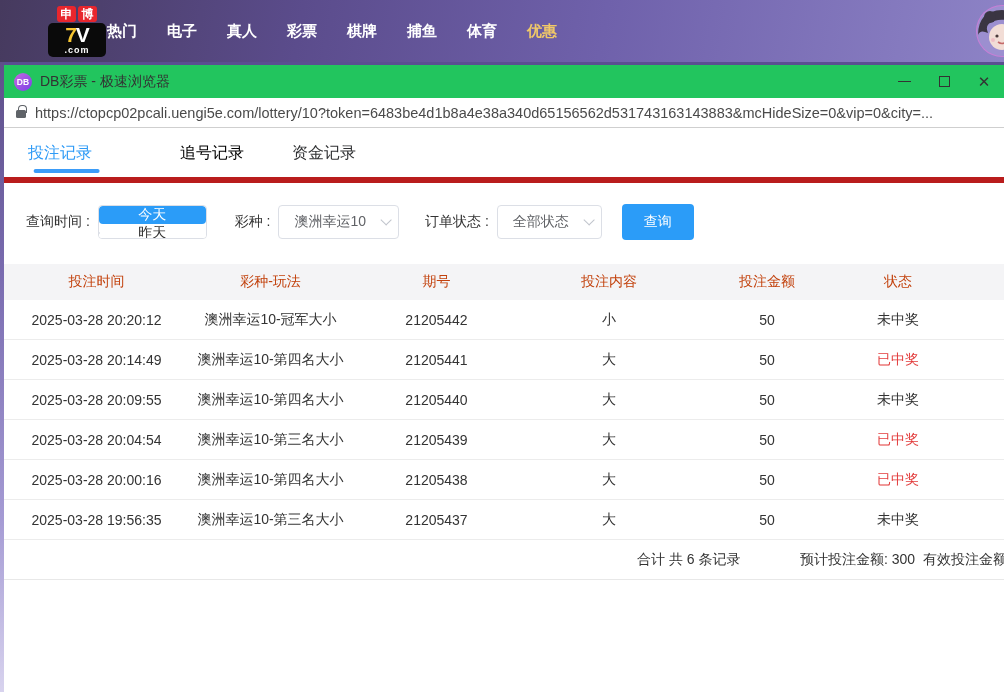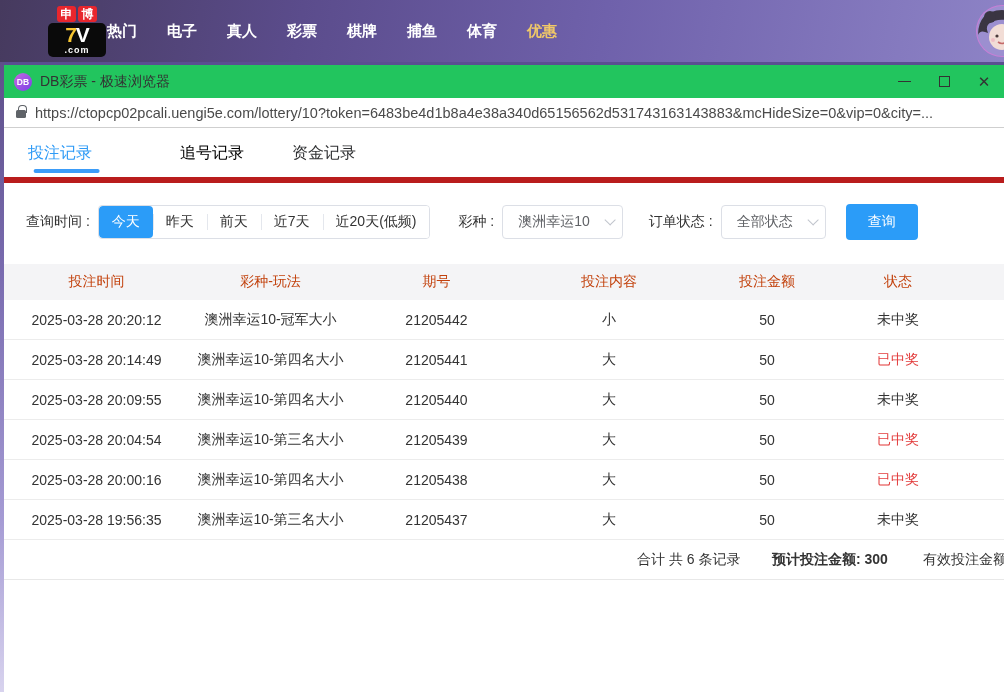--- a/index.html
+++ b/index.html
@@ -47,21 +47,21 @@
 
   .tabs { display:flex; padding:15px 0 0 24px; height:55px; border-bottom:6px solid #b91c1c; }
   .tab { position:relative; margin-right:48px; font-size:16px; padding-bottom:16px; cursor:pointer; color:#303133; }
   .tab.blue1 { color:#2f9bf6; }
   .tab.blue2 { color:#000000;margin-left:40px; }
   .tab.active:after { content:""; position:absolute; left:50%; transform:translateX(-40%); bottom:4px;
     width:66px; height:4px; border-radius:3px; background:#3b9cf8; }
 
   .filters { display:flex; align-items:center; margin:21px 0 0 22px; height:36px; }
   .f-label { font-size:14px; color:#333; margin-right:8px; white-space:nowrap; }
-  .btn-group { display:flex; border:1px solid #dcdfe6; border-radius:4px; overflow:hidden; height:34px; }
+  .btn-group { display:flex; border:1px solid #dcdfe6; border-radius:4px; overflow:hidden; height:34px;flex-direction:column; }
   .bg-btn { font-size:14px; color:#333; background:#fff; display:flex; align-items:center; justify-content:center;
     padding:0 13px; cursor:pointer; position:relative; white-space:nowrap; }
   .bg-btn + .bg-btn:before { content:""; position:absolute; left:0; top:8px; bottom:8px; width:1px; background:#e4e7ed; }
   .bg-btn.active { background:#2b9cf8; color:#fff; border-radius:4px; }
   .bg-btn.active:before { display:none; }
   .sp28 { width:28px; } .sp26 { width:26px; }
   .select-box { height:34px; border:1px solid #dcdfe6; border-radius:4px; display:flex; align-items:center;
     padding:0 10px 0 15px; cursor:pointer; background:#fff; }
   .select-val { font-size:14px; color:#606266; margin-right:14px; white-space:nowrap; }
   .chev { width:8px; height:8px; border-right:1.6px solid #c0c4cc; border-bottom:1.6px solid #c0c4cc;
@@ -73,21 +73,21 @@
   .trow { display:grid; grid-template-columns:185px 163px 169px 176px 140px 122px 1fr; align-items:center; height:40px; }
   .thead { background:#f4f4f6; height:36px; }
   .thead .cell { color:#c2410c; font-size:14px; }
   .cell { text-align:center; font-size:14px; color:#333; white-space:nowrap; }
   .tbody .trow { border-bottom:1px solid #ececec; }
   .cell.status.won { color:#e23c3c; }
 
   .summary { position:relative; height:40px; border-bottom:1px solid #e8e8e8; font-size:14px; color:#333; }
   .summary span { position:absolute; top:50%; transform:translateY(-50%); white-space:nowrap; }
   .sum-total { left:633px; }
-  .sum-expected { left:768px;font-weight:bold; }
+  .sum-expected { left:796px; }
   .sum-valid { left:919px; }
 </style>
 </head>
 <body>
 
 <div class="site-header">
   <div class="logo">
     <div class="logo-badges">
       <span class="logo-badge">申</span>
       <span class="logo-badge">博</span>

